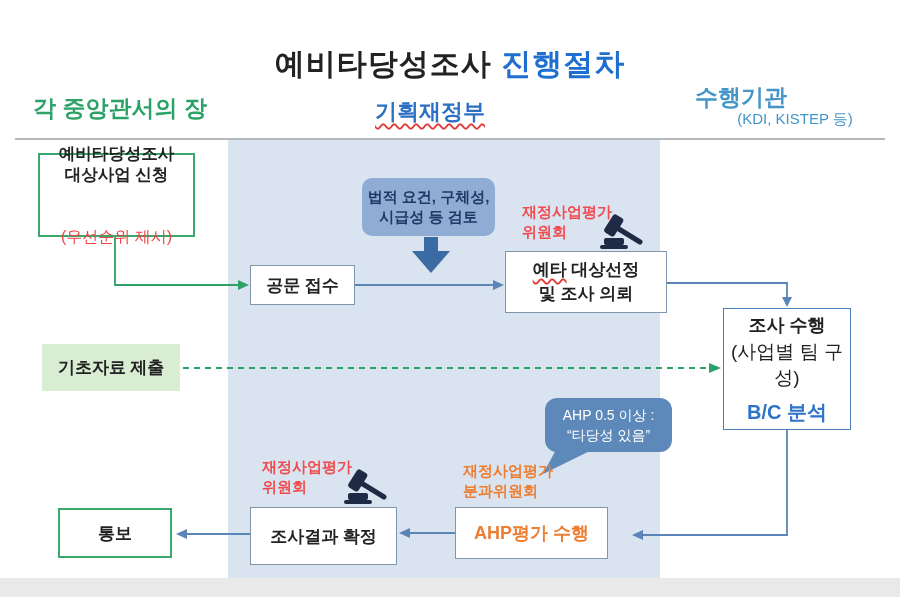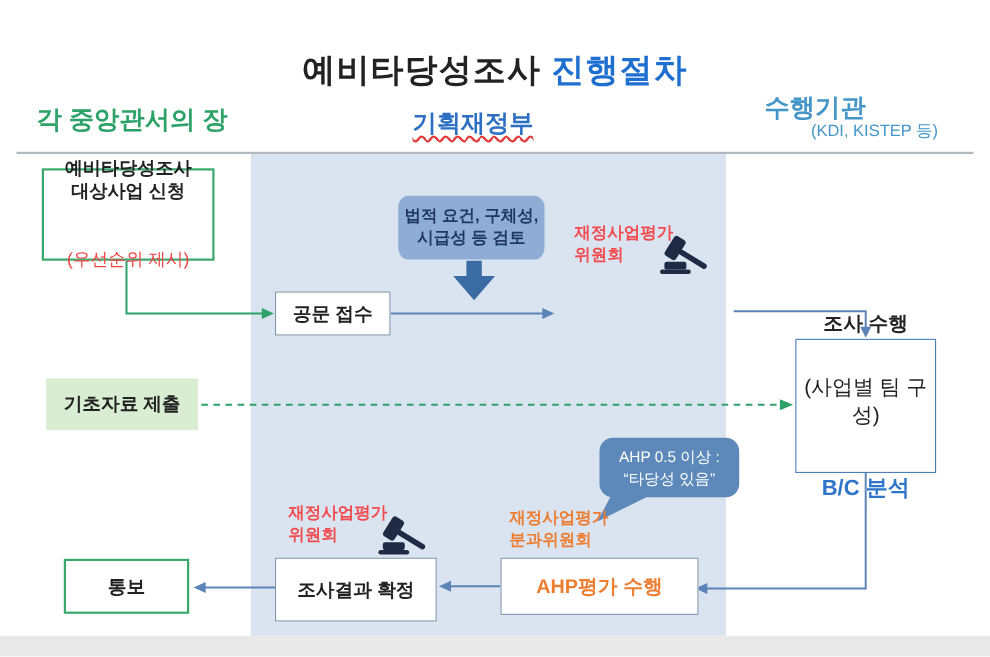--- a/index.html
+++ b/index.html
@@ -31,40 +31,40 @@
   .wire-green-dash{fill:none;stroke:var(--green);stroke-width:1.8;stroke-dasharray:6 5;}
   .ah-blue{fill:var(--steel);stroke:none;}
   .ah-green{fill:var(--green);stroke:none;}
   .fat-arrow{fill:var(--fatArrow);stroke:none;}
   .bubble-tail{fill:var(--bubbleBg);stroke:none;}
   .gavel-fill{fill:var(--gavel);stroke:none;}
   .gavel-line{stroke:var(--gavel);stroke-width:5;stroke-linecap:round;}
   .node{position:absolute;z-index:2;display:flex;flex-direction:column;align-items:center;justify-content:center;text-align:center;}
   .box{background:#fff;border:1.5px solid var(--boxBorder);}
   .box-green{background:#fff;border:2px solid var(--greenBorder);}
-  .box-blue{background:#fff;border:1.5px solid #4a7ebb;gap:31px;}
+  .box-blue{background:#fff;border:1.5px solid #4a7ebb;}
   .apply-box{left:38px;top:153px;width:157px;height:84px;}
   .apply-box .b1{font-size:16.5px;font-weight:bold;color:#222;line-height:1.3;}
   .apply-box .b2{font-size:16px;color:#ef4444;line-height:1.25;margin-top:42px;}
   .receipt-box{left:250px;top:265px;width:105px;height:40px;font-size:17px;font-weight:bold;color:#222;}
   .callout{left:362px;top:178px;width:133px;height:58px;background:var(--calloutBg);border-radius:10px;color:var(--navy);font-size:15px;font-weight:bold;line-height:1.35;z-index:2;}
   .committee{position:absolute;z-index:2;font-size:15px;font-weight:bold;color:var(--red);line-height:1.3;text-align:left;}
   .committee1{left:522px;top:202px;}
   .committee2{left:262px;top:457px;}
   .subcommittee{position:absolute;z-index:2;font-size:15px;font-weight:bold;color:var(--orange);line-height:1.3;text-align:left;left:463px;top:461px;}
   .select-box{left:505px;top:251px;width:162px;height:62px;font-size:17px;font-weight:bold;color:#222;line-height:1.4;}
   .wavy{text-decoration:underline;text-decoration-style:wavy;text-decoration-color:#e23b3b;text-decoration-thickness:1.5px;text-underline-offset:3px;}
   .survey-box{left:723px;top:308px;width:128px;height:122px;}
   .survey-box .s1{font-size:18px;font-weight:bold;color:#222;}
   .survey-box .s2{font-size:19px;color:#222;margin-top:2px;}
   .survey-box .s3{font-size:20px;font-weight:bold;color:#2e74c9;margin-top:8px;}
   .basic-box{left:42px;top:344px;width:138px;height:47px;background:var(--lightGreenBg);font-size:17px;font-weight:bold;color:#222;font-family:Liberation Serif, serif;}
   .bubble{left:545px;top:398px;width:127px;height:54px;background:var(--bubbleBg);border-radius:12px;color:#fff;font-size:14px;font-weight:normal;line-height:1.45;z-index:2;}
   .confirm-box{left:250px;top:507px;width:147px;height:58px;font-size:17px;font-weight:bold;color:#222;}
-  .ahp-box{left:455px;top:507px;width:180px;height:52px;font-size:18px;font-weight:bold;color:var(--orange);}
+  .ahp-box{left:455px;top:507px;width:153px;height:52px;font-size:18px;font-weight:bold;color:var(--orange);}
   .notify-box{left:58px;top:508px;width:114px;height:50px;font-size:17px;font-weight:bold;color:#222;}
   .gavel{position:absolute;z-index:3;width:48px;height:40px;}
   .gavel1{left:598px;top:213px;}
   .gavel2{left:342px;top:468px;}
 </style>
 </head>
 <body>
 
 <div class="canvas">
 
@@ -131,20 +131,24 @@
     <div>재정사업평가</div>
     <div>위원회</div>
   </div>
   <svg class="gavel gavel1" viewBox="0 0 48 40">
     <rect class="gavel-fill" x="6" y="25" width="20" height="7" rx="2"></rect>
     <rect class="gavel-fill" x="2" y="32" width="28" height="4" rx="2"></rect>
     <line class="gavel-line" x1="16" y1="13" x2="42" y2="29"></line>
     <rect class="gavel-fill" x="10" y="2" width="12" height="21" rx="3" transform="rotate(32 16 12)"></rect>
   </svg>
 
+  <div class="node box select-box">
+    <div><span class="wavy">예타</span><span> 대상선정</span></div>
+    <div>및 조사 의뢰</div>
+  </div>
 
   <div class="node box-blue survey-box">
     <div class="s1">조사 수행</div>
     <div class="s2">(사업별 팀 구성)</div>
     <div class="s3">B/C 분석</div>
   </div>
 
   <div class="node basic-box">기초자료 제출</div>
 
   <div class="node bubble">

